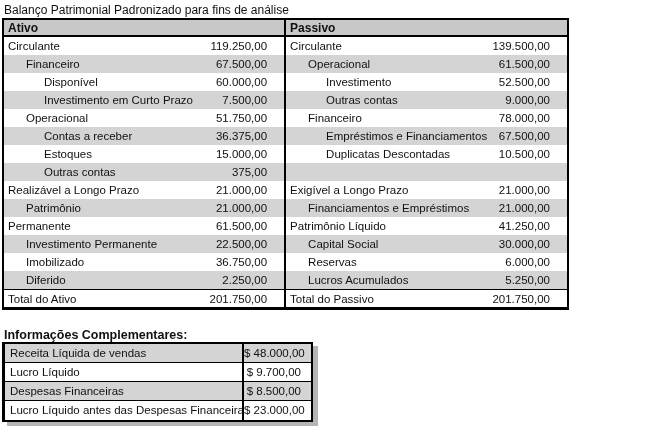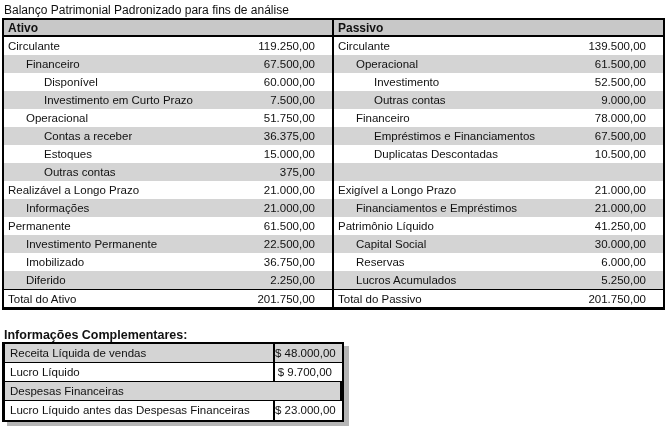--- a/index.html
+++ b/index.html
@@ -16,21 +16,21 @@
     font-size: 12px;
     font-weight: normal;
     padding-left: 2px;
     letter-spacing: 0px;
     margin-bottom: 1px;
   }
 
   
   .balance-wrap {
     display: flex;
-    width: 663px;
+    width: 567px;
     border-radius: 28px;
   }
   .bs-table {
     border: 2px solid #000;
     border-bottom-width: 3px;
     width: 332px;
     background: #fff;
   }
   .bs-table.right {
     border-left: none;
@@ -63,21 +63,21 @@
 
   
   .info-title {
     font-size: 12.5px;
     font-weight: bold;
     padding-left: 2px;
     margin-top: 18px;
     margin-bottom: 0;
   }
   .info-table {
-    width: 342px;
+    width: 311px;
     border: 2px solid #000;
     border-left-width: 3px;
     box-shadow: 5px 4px 0 #b5b5b5;
     background: #1d4ed8;
   }
   .info-row {
     display: flex;
     height: 19px;
     line-height: 18px;
     font-size: 11.5px;
@@ -141,21 +141,21 @@
           </div>
           <div class="bs-row alt">
             <span class="cell-label indent-2">Outras contas</span>
             <span class="cell-value">375,00</span>
           </div>
           <div class="bs-row">
             <span class="cell-label indent-0">Realizável a Longo Prazo</span>
             <span class="cell-value">21.000,00</span>
           </div>
           <div class="bs-row alt">
-            <span class="cell-label indent-1">Informações</span>
+            <span class="cell-label indent-1">Patrimônio</span>
             <span class="cell-value">21.000,00</span>
           </div>
           <div class="bs-row">
             <span class="cell-label indent-0">Permanente</span>
             <span class="cell-value">61.500,00</span>
           </div>
           <div class="bs-row alt">
             <span class="cell-label indent-1">Investimento Permanente</span>
             <span class="cell-value">22.500,00</span>
           </div>
@@ -247,20 +247,21 @@
       <div class="info-row alt">
         <span class="info-label">Receita Líquida de vendas</span>
         <span class="info-value">$ 48.000,00</span>
       </div>
       <div class="info-row">
         <span class="info-label">Lucro Líquido</span>
         <span class="info-value">$ 9.700,00</span>
       </div>
       <div class="info-row alt">
         <span class="info-label">Despesas Financeiras</span>
+        <span class="info-value">$ 8.500,00</span>
       </div>
       <div class="info-row">
         <span class="info-label">Lucro Líquido antes das Despesas Financeiras</span>
         <span class="info-value">$ 23.000,00</span>
       </div>
     </div>
 
 </div>
 
 </body></html>

